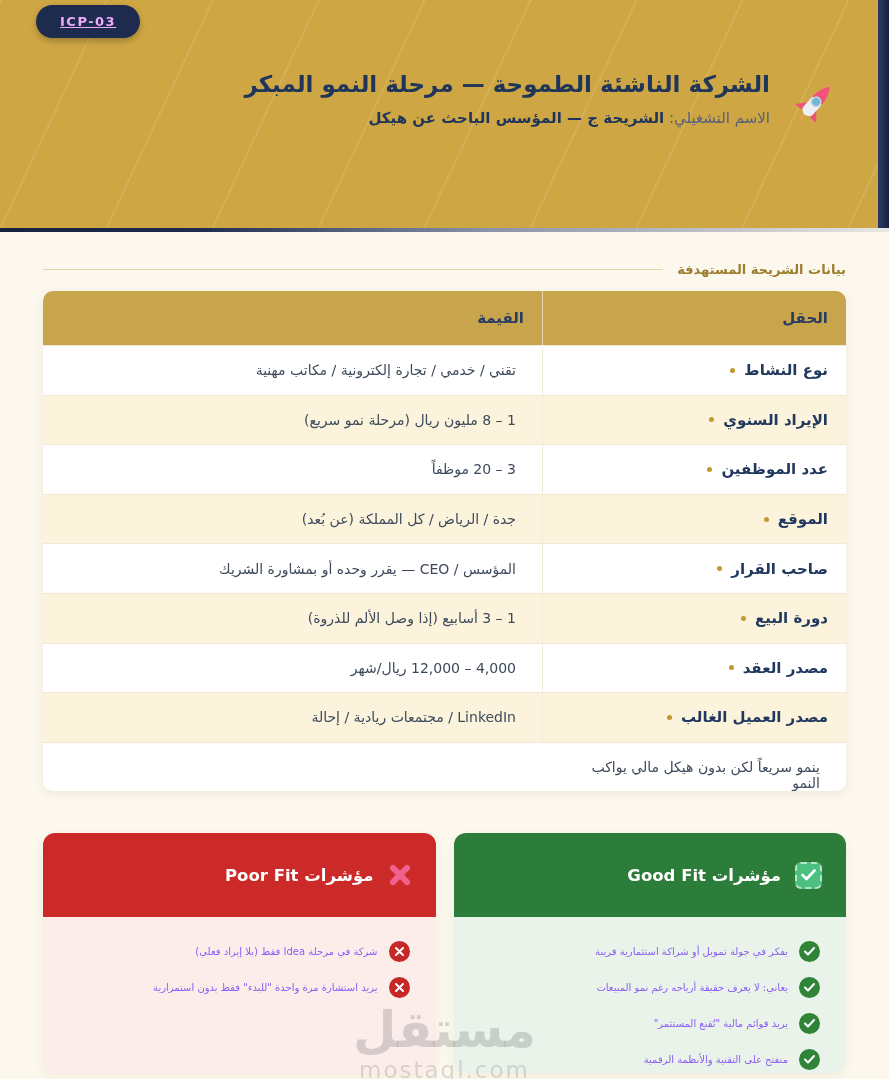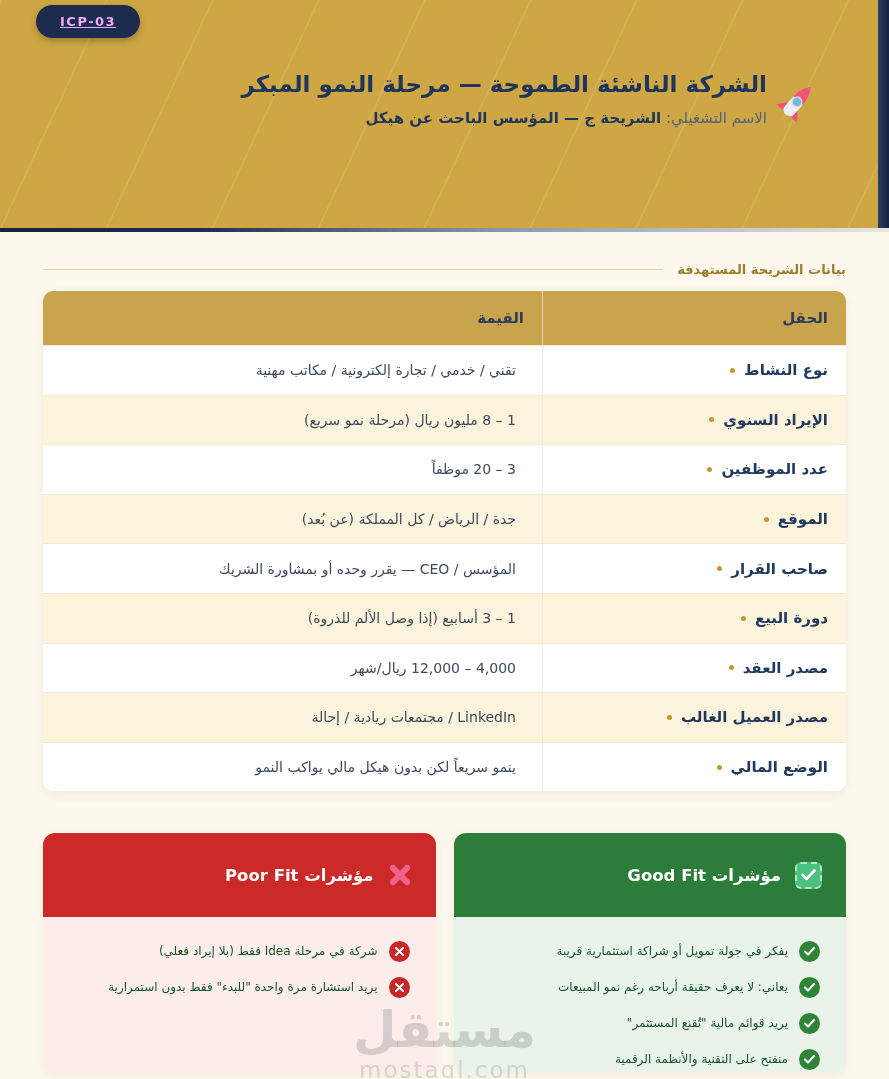--- a/index.html
+++ b/index.html
@@ -31,22 +31,22 @@
   .badge {
     position:absolute; top:5px; left:36px;
     background:#1C2B4E; color:#f0abfc;
     font-size:13px; font-weight:bold; letter-spacing:1.5px;
     padding:9px 24px; border-radius:20px;
     box-shadow:0 3px 6px rgba(0,0,0,0.25);
     direction:ltr;
     text-decoration:underline;
   }
   .hero-inner {
-    position:absolute; top:70px; right:68px;
-    display:flex; align-items:flex-start; gap:4px;
+    position:absolute; top:70px; right:49px;
+    display:flex; align-items:flex-start; gap:20px;
   }
   .rocket { width:50px; height:50px; margin-top:8px; }
   .hero-text { text-align:right; }
   .hero-title {
     color:#20355A; font-size:23px; font-weight:bold; line-height:1.3;
   }
   .hero-sub { margin-top:9px; font-size:15px; color:#55617A; }
   .hero-sub b { color:#20355A; }
 
   
@@ -105,21 +105,21 @@
   }
   .x-mark { position:relative; width:24px; height:24px; flex:0 0 auto; }
   .x-mark::before,.x-mark::after {
     content:""; position:absolute; top:50%; left:50%; width:26px; height:6px;
     background:#F0628C; border-radius:3px;
   }
   .x-mark::before { transform:translate(-50%,-50%) rotate(45deg); }
   .x-mark::after  { transform:translate(-50%,-50%) rotate(-45deg); }
 
   .fit-item { display:flex; align-items:center; gap:11px; }
-  .fit-item .txt { font-size:12px; color:#14532d; line-height:1.45; }
+  .fit-item .txt { font-size:10px; color:#8b5cf6; line-height:1.45; }
   .ico-circle {
     width:21px; height:21px; border-radius:50%; flex:0 0 auto;
     display:flex; align-items:center; justify-content:center;
   }
   .ico-circle.green { background:#2F8438; }
   .ico-circle.red   { background:#C62828; }
 
   
   .watermark {
     position:absolute; top:1005px; left:0; width:100%;
@@ -221,24 +221,20 @@
           <div class="cell cell-value">4,000 – 12,000 ريال/شهر</div>
         </div>
         <div class="t-row alt">
           <div class="cell cell-field">
             <span>مصدر العميل الغالب</span>
             <span class="dot"></span>
           </div>
           <div class="cell cell-value">LinkedIn / مجتمعات ريادية / إحالة</div>
         </div>
         <div class="t-row">
-          <div class="cell cell-field">
-            <span>الوضع المالي</span>
-            <span class="dot"></span>
-          </div>
           <div class="cell cell-value">ينمو سريعاً لكن بدون هيكل مالي يواكب النمو</div>
         </div>
       </div>
   </div>
 
   <div class="cards">
 
     <div class="card good">
       <div class="card-head">
         <span class="check-box">

